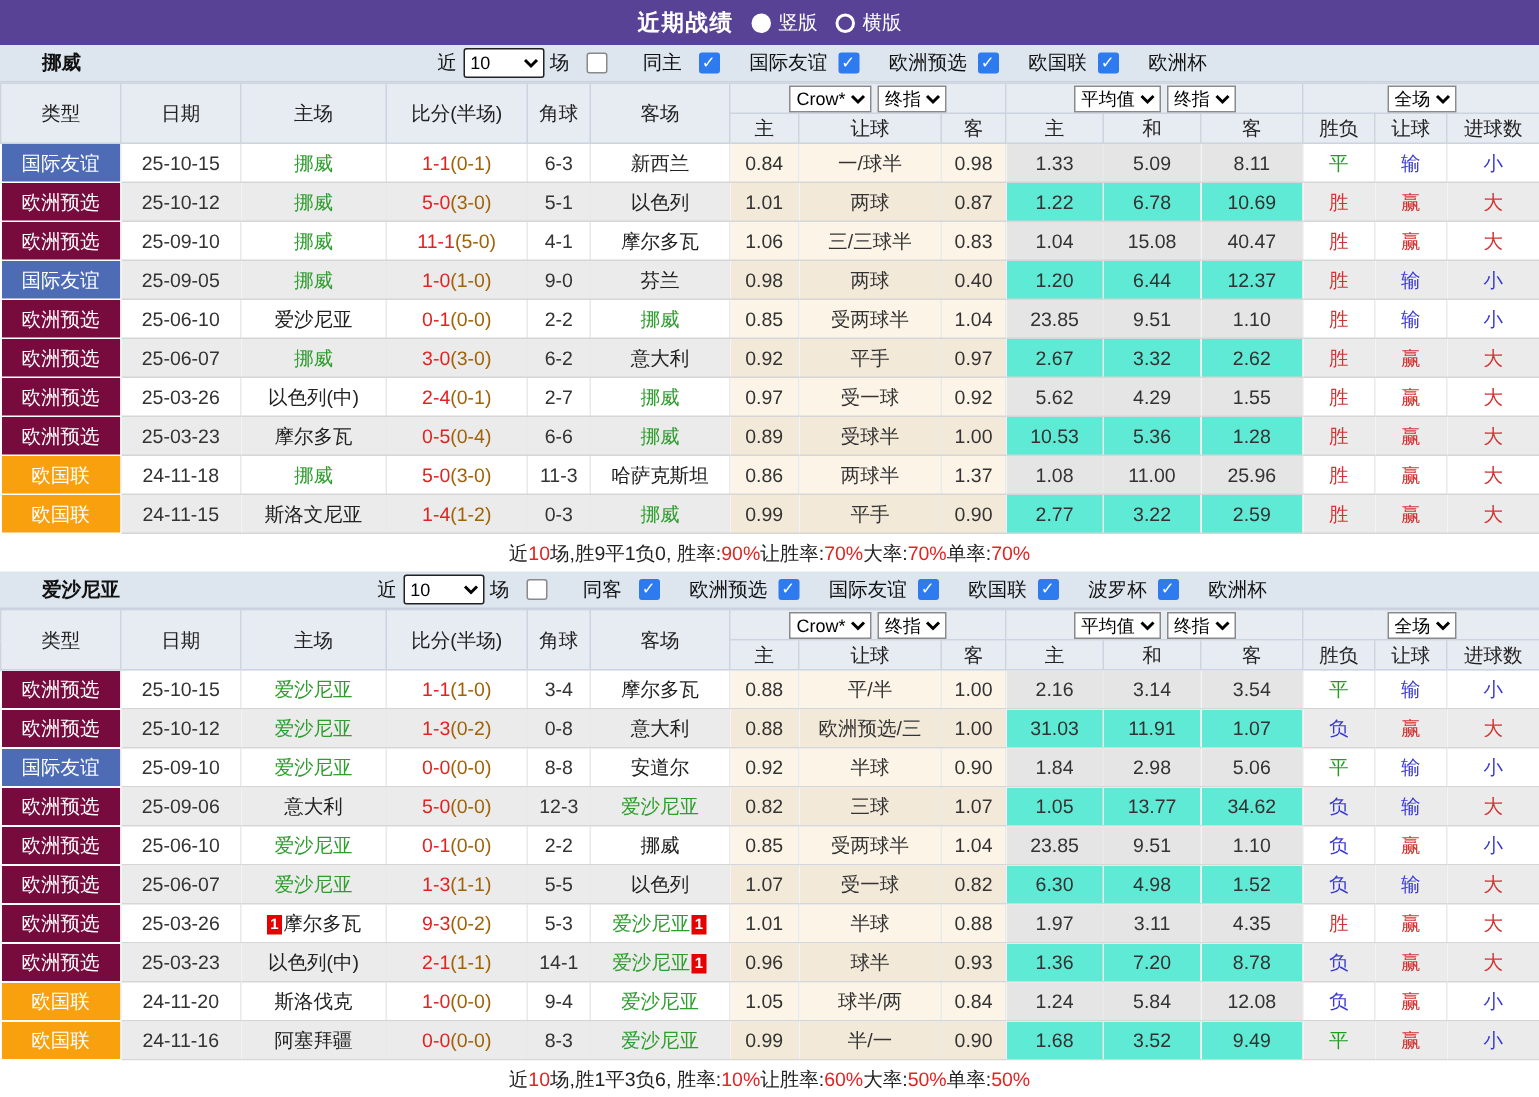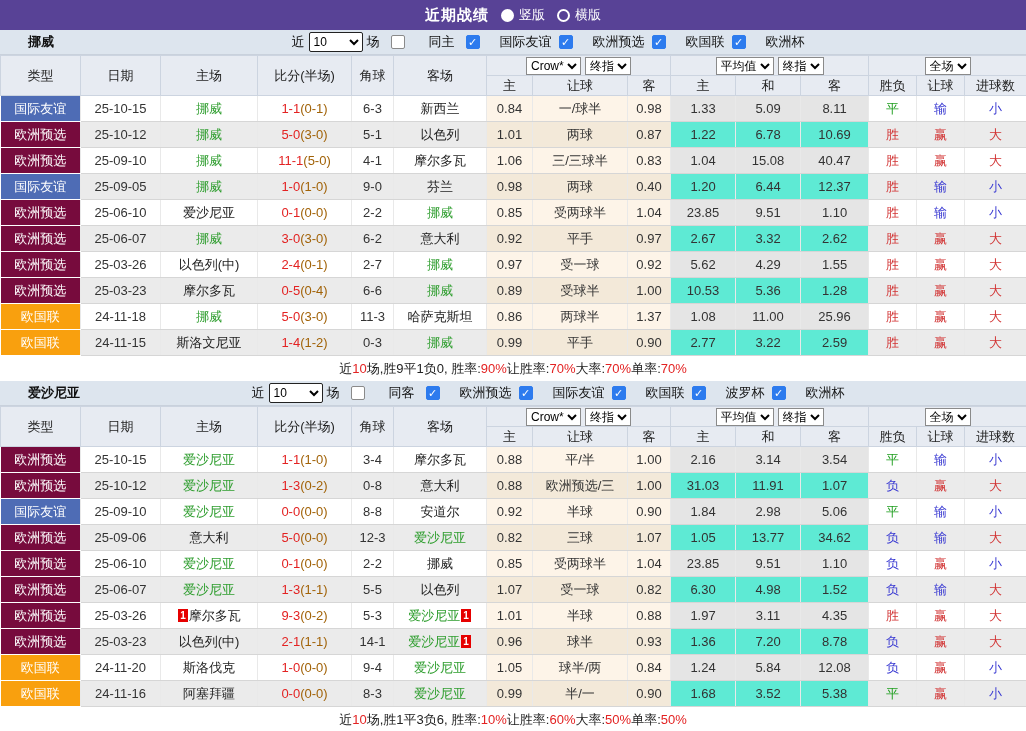--- a/index.html
+++ b/index.html
@@ -548,21 +548,21 @@
             <td>24-11-16</td>
             <td><span class="team">阿塞拜疆</span></td>
             <td><span class="score">0-0</span><span class="half">(0-0)</span></td>
             <td>8-3</td>
             <td><span class="focus">爱沙尼亚</span></td>
             <td class="odds">0.99</td>
             <td class="odds">半/一</td>
             <td class="odds">0.90</td>
             <td class="avg">1.68</td>
             <td class="avg">3.52</td>
-            <td class="avg">5.38</td>
+            <td class="avg">9.49</td>
             <td style="color: rgb(30, 158, 30);">平</td>
             <td style="color: rgb(210, 52, 52);">赢</td>
             <td style="color: rgb(57, 57, 210);">小</td>
           </tr>
         </tbody>
     </table>
     <div class="summary">
         <span class="">近</span>
         <span class="red">10</span>
         <span class="">场,胜1平3负6, 胜率:</span>

